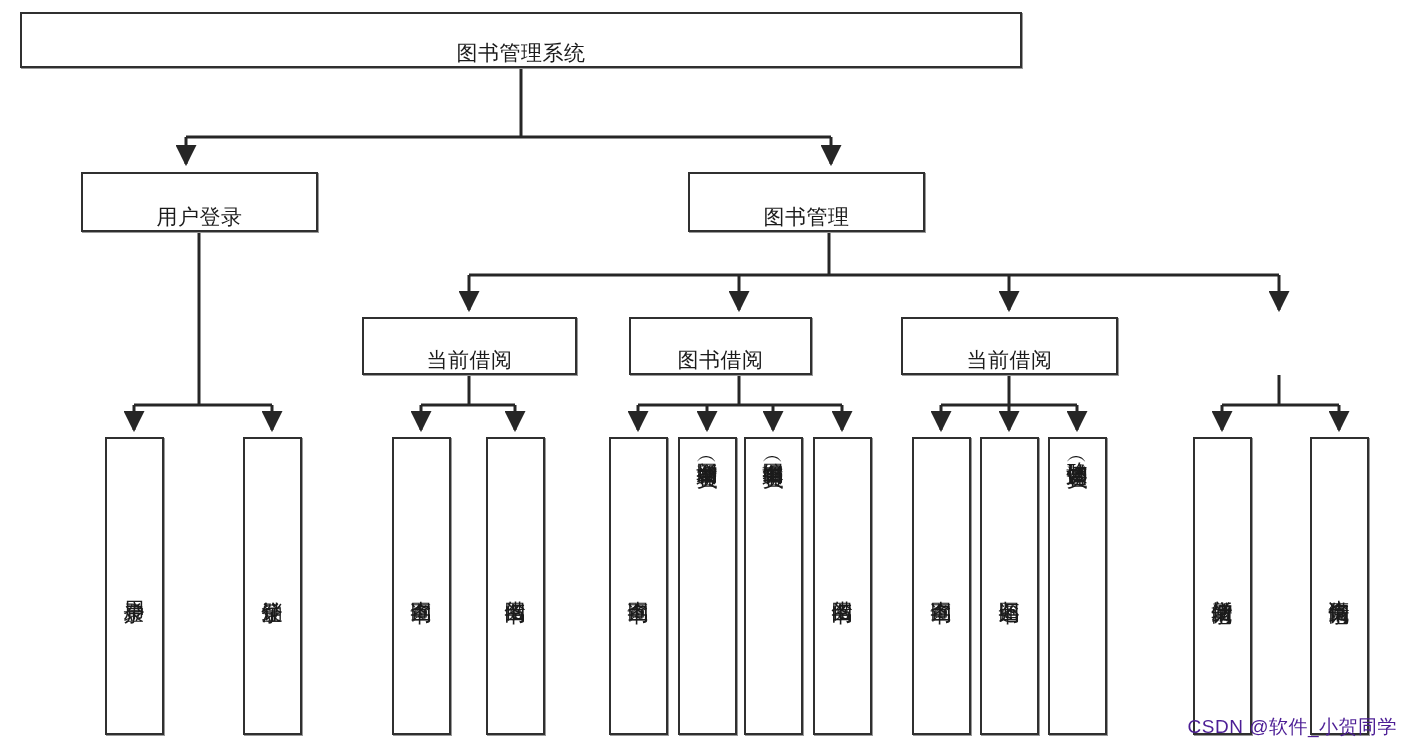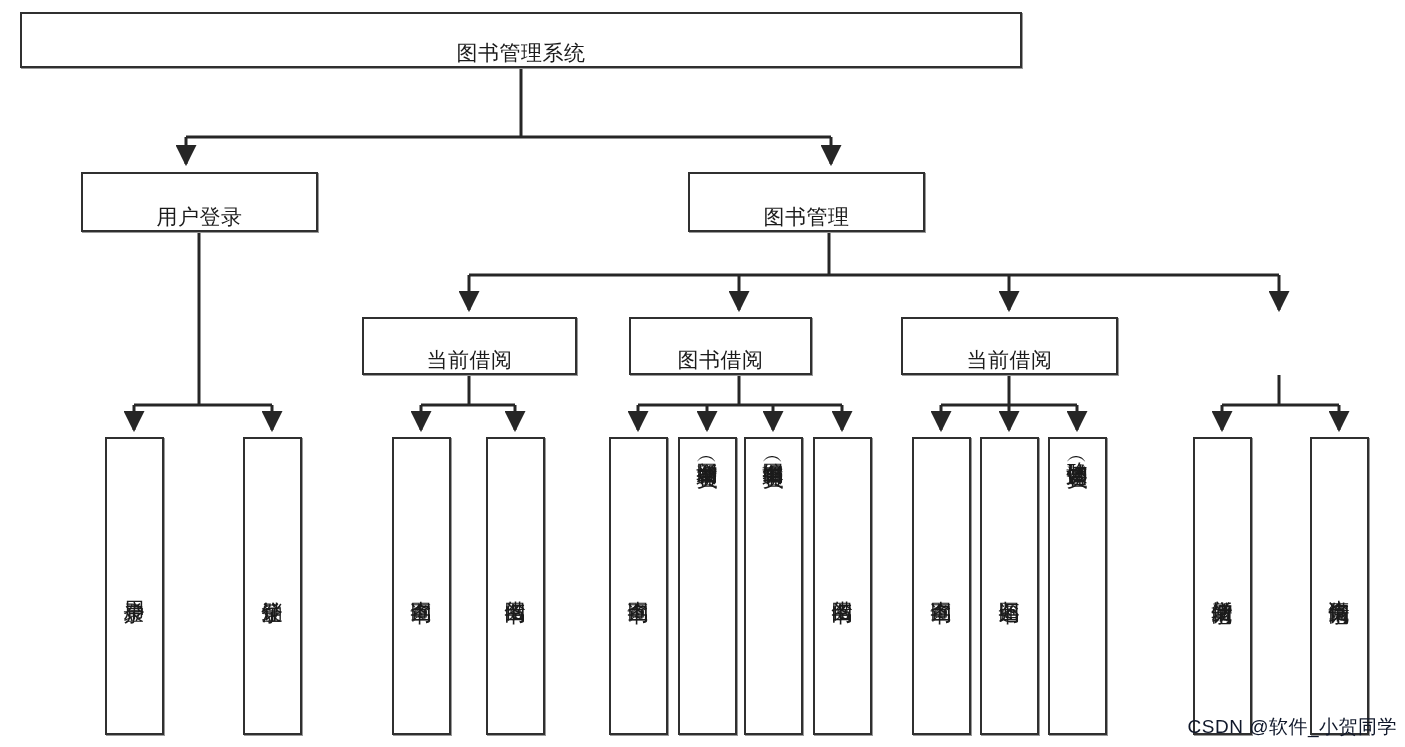--- a/index.html
+++ b/index.html
@@ -66,21 +66,21 @@
   }
   .node.leaf.center {
     align-items: center;
     padding-top: 0;
   }
   #watermark {
     position: absolute;
     right: 8px;
     bottom: 7px;
     font-size: 19px;
-    color: #0f172a;
+    color: #4c1d95;
     letter-spacing: 0.5px;
     z-index: 5;
     white-space: nowrap;
   }
 </style>
 </head>
 <body>
 
 <div id="canvas">
 

